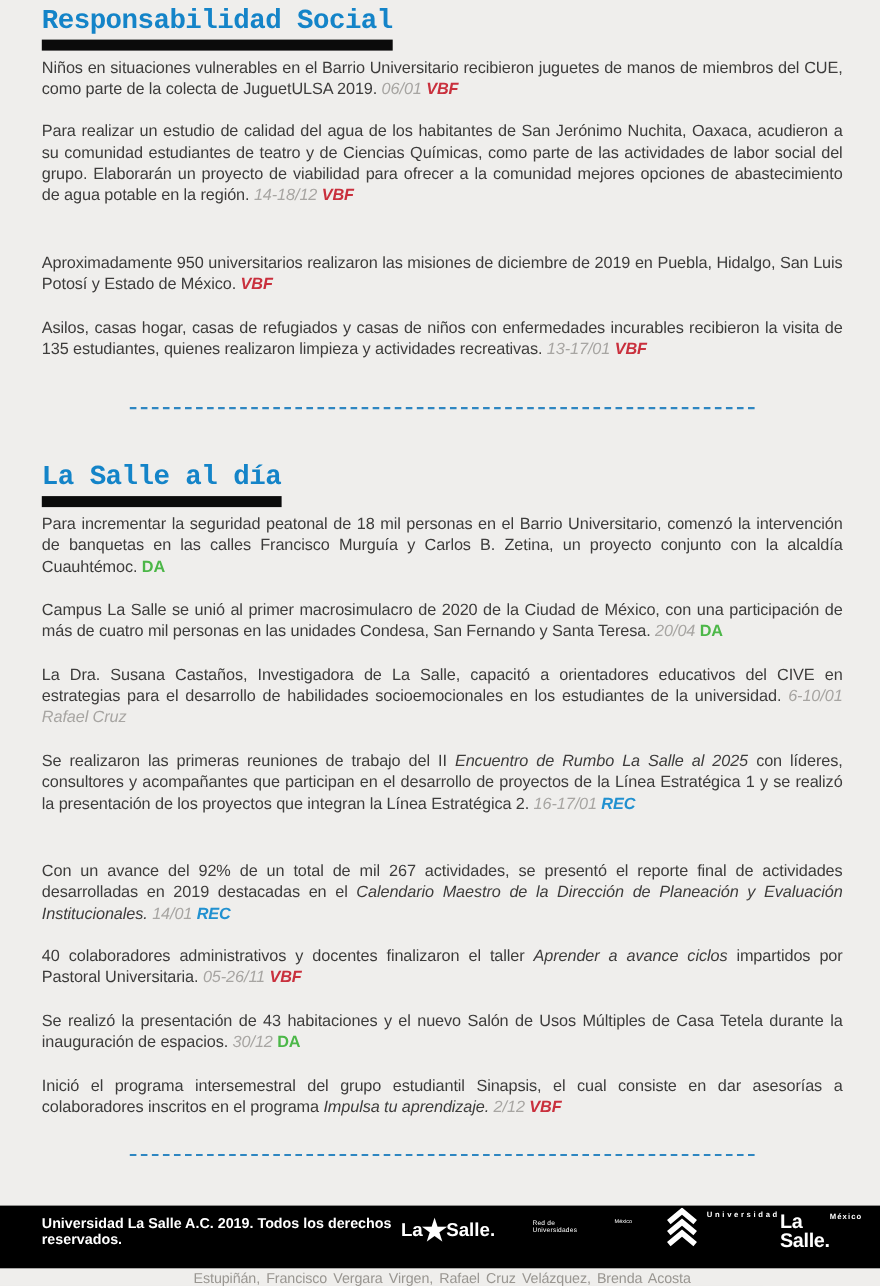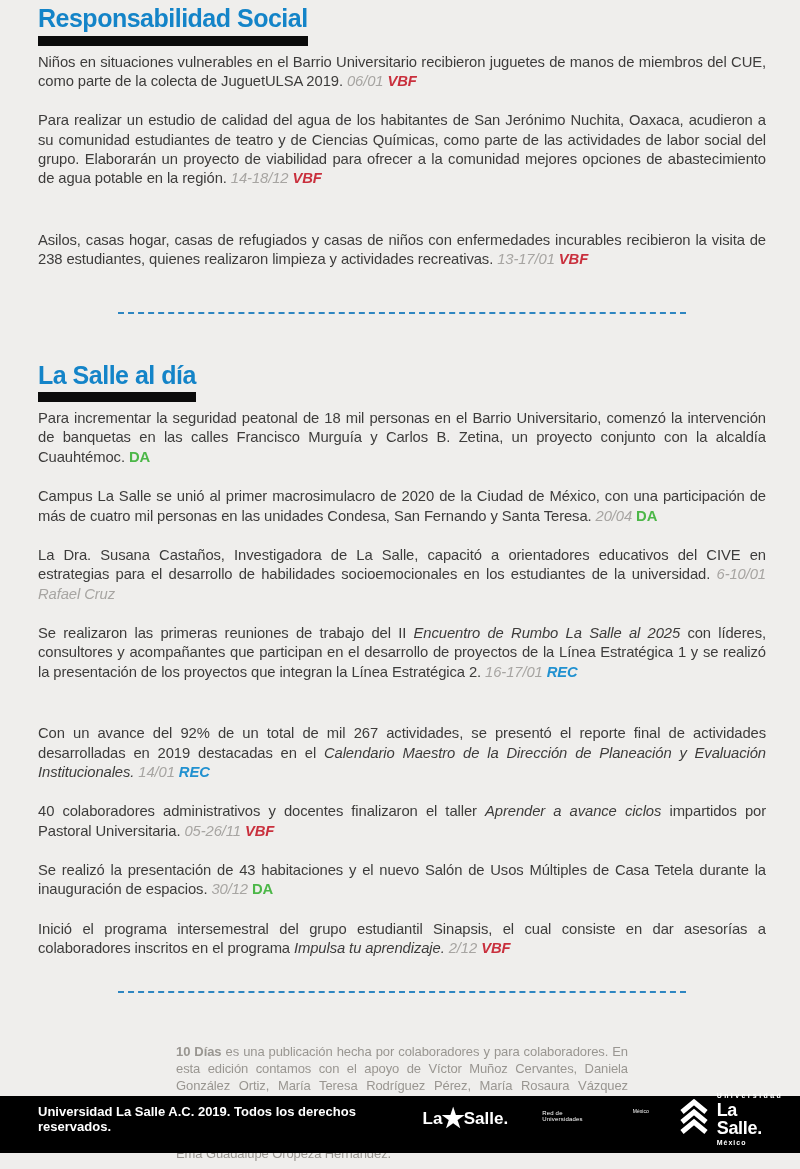--- a/index.html
+++ b/index.html
@@ -10,21 +10,21 @@
     position: relative;
     font-family: "Liberation Sans", sans-serif;
     overflow: hidden;
     margin: 0 auto;
   }
   .content { padding: 5px 34px 0 38px; }
 
   
   .title-block { display: inline-block; margin-bottom: 7px; }
   .section-title {
-    font-family: Liberation Sans, sans-serif;
+    font-family: Liberation Mono, monospace;
     font-size: 25px; font-weight: 800;
     color: #1484c8; letter-spacing: -0.5px; line-height: 1.1;
   }
   .title-bar { height: 10px; background: #0b0b0b; margin-top: 3px; }
 
   
   .cols { display: flex; gap: 22px; flex-direction: column; }
   .col { flex: 1; min-width: 0; }
   .para {
     font-size: 14.8px; line-height: 1.31; letter-spacing: -0.1px;
@@ -73,21 +73,21 @@
   .copyright { font-size: 13px; font-weight: bold; letter-spacing: 0; }
   .logos { display: flex; align-items: center; gap: 28px; }
 
   .logo1 { display: flex; flex-direction: row; align-items: flex-start; line-height: 1; }
   .logo1-row { display: flex; align-items: center; font-weight: bold; font-size: 17px; }
   .l1-star { font-size: 26px; line-height: 0.8; margin: 0 -1px; }
   .logo1-sub { font-size: 6px; margin: 2px 0 0 34px; letter-spacing: 0.2px; }
   .logo1-sub2 { font-size: 5px; margin: 1px 0 0 34px; }
 
   .logo2 { display: flex; align-items: center; gap: 6px; }
-  .logo2-text { display: flex; flex-direction: column; line-height: 1; }
+  .logo2-text { display: flex; flex-direction: row; line-height: 1; }
   .l2-univ { font-size: 7px; letter-spacing: 2.4px; font-weight: bold; margin-bottom: 2px; }
   .l2-salle { font-size: 18px; font-weight: bold; letter-spacing: -0.3px; }
   .l2-mx { font-size: 7px; font-weight: bold; letter-spacing: 1px; margin-top: 2px; }
 </style>
 </head>
 <body>
 
 <div class="page">
   <div class="content">
 
@@ -95,21 +95,22 @@
       <div class="title-block">
         <h2 class="section-title">Responsabilidad Social</h2>
         <div class="title-bar"></div>
       </div>
       <div class="cols">
         <div class="col">
             <p class="para"><span class="seg-n">Niños en situaciones vulnerables en el Barrio Universitario recibieron juguetes de manos de miembros del CUE, como parte de la colecta de JuguetULSA 2019. </span><span class="seg-d">06/01 </span><span class="seg-vbf">VBF</span></p>
             <p class="para"><span class="seg-n">Para realizar un estudio de calidad del agua de los habitantes de San Jerónimo Nuchita, Oaxaca, acudieron a su comunidad estudiantes de teatro y de Ciencias Químicas, como parte de las actividades de labor social del grupo. Elaborarán un proyecto de viabilidad para ofrecer a la comunidad mejores opciones de abastecimiento de agua potable en la región. </span><span class="seg-d">14-18/12 </span><span class="seg-vbf">VBF</span></p>
           </div>
         <div class="col">
-            <p class="para"><span class="seg-n">Asilos, casas hogar, casas de refugiados y casas de niños con enfermedades incurables recibieron la visita de 238 estudiantes, quienes realizaron limpieza y actividades recreativas. </span><span class="seg-d">13-17/01 </span><span class="seg-vbf">VBF</span></p>
+            <p class="para"><span class="seg-n">Aproximadamente 950 universitarios realizaron las misiones de diciembre de 2019 en Puebla, Hidalgo, San Luis Potosí y Estado de México. </span><span class="seg-vbf">VBF</span></p>
+            <p class="para"><span class="seg-n">Asilos, casas hogar, casas de refugiados y casas de niños con enfermedades incurables recibieron la visita de 135 estudiantes, quienes realizaron limpieza y actividades recreativas. </span><span class="seg-d">13-17/01 </span><span class="seg-vbf">VBF</span></p>
           </div>
       </div>
     </section>
 
     <hr class="divider divider-1">
 
     <section>
       <div class="title-block">
         <h2 class="section-title">La Salle al día</h2>
         <div class="title-bar"></div>

